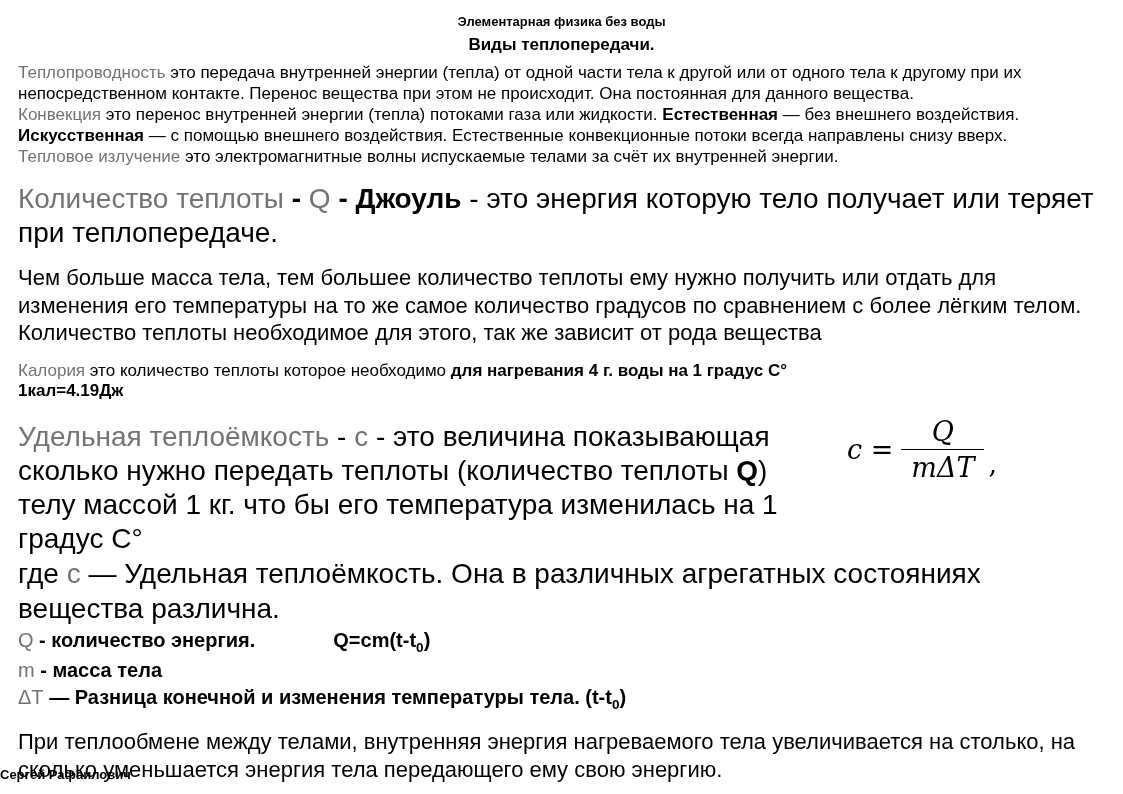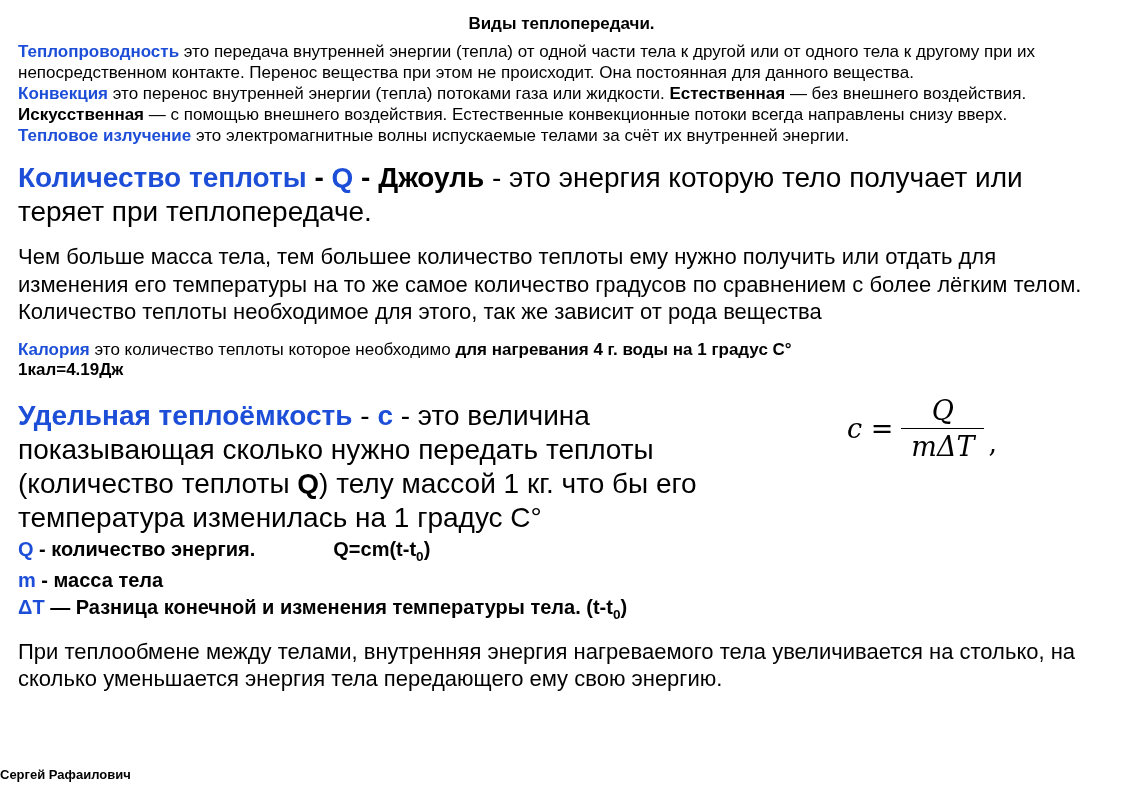--- a/index.html
+++ b/index.html
@@ -33,22 +33,22 @@
     font-weight: bold;
     margin: 0 0 8px 0;
   }
   .para {
     font-size: 17px;
     line-height: 1.21;
     margin: 0 0 1px 0;
     text-align: left;
   }
   .red {
-    color: #1d4ed8;
-    font-weight: bold;
+    color: #737373;
+    font-weight: normal;
   }
   .b {
     font-weight: bold;
   }
   .big {
     font-size: 28px;
     font-weight: bold;
     line-height: 1.22;
   }
   .big .norm {
@@ -121,20 +121,21 @@
     font-size: 13px;
     font-weight: bold;
   }
   sub { font-size: 0.68em; }
 </style>
 </head>
 <body>
 
 <div class="page">
 
+  <div class="header">Элементарная физика без воды</div>
 
   <div class="doc-title">Виды теплопередачи.</div>
 
   <p class="para">
     <span class="red">Теплопроводность</span><span> это передача внутренней энергии (тепла)  от одной части тела к другой или от одного тела к другому при их непосредственном контакте. Перенос вещества при этом не происходит. Она постоянная для данного вещества.</span>
   </p>
 
   <p class="para">
     <span class="red">Конвекция</span><span> это перенос внутренней энергии (тепла) потоками газа или жидкости. </span><span class="b">Естественная</span><span> — без внешнего воздействия. </span><span class="b">Искусственная</span><span> — с помощью внешнего воздействия. Естественные конвекционные потоки всегда направлены снизу вверх.</span>
   </p>
@@ -164,20 +165,23 @@
         <span class="den">mΔT</span>
       </span>
       <span class="comma">,</span>
     </div>
 
     <p class="para big heat-capacity-text">
       <span class="red">Удельная теплоёмкость</span><span class="norm"> - </span><span class="red">c</span><span class="norm"> - это величина показывающая сколько нужно передать теплоты (количество теплоты </span><span class="b">Q</span><span class="norm">) телу массой 1 кг. что бы его температура изменилась на 1 градус C°</span>
     </p>
   </div>
 
+  <p class="para big">
+    <span class="norm">где </span><span class="red">c</span><span class="norm"> — Удельная теплоёмкость.   Она в различных агрегатных состояниях вещества различна.</span>
+  </p>
 
   <p class="eq-line block-gap-sm">
     <span class="red">Q</span><span class="norm"> - количество энергия.</span><span class="gap"></span><span>Q=cm(t-t</span><sub>0</sub><span>)</span>
   </p>
 
   <p class="eq-line">
     <span class="red">m</span><span class="norm"> -  масса тела</span>
   </p>
 
   <p class="eq-line">

